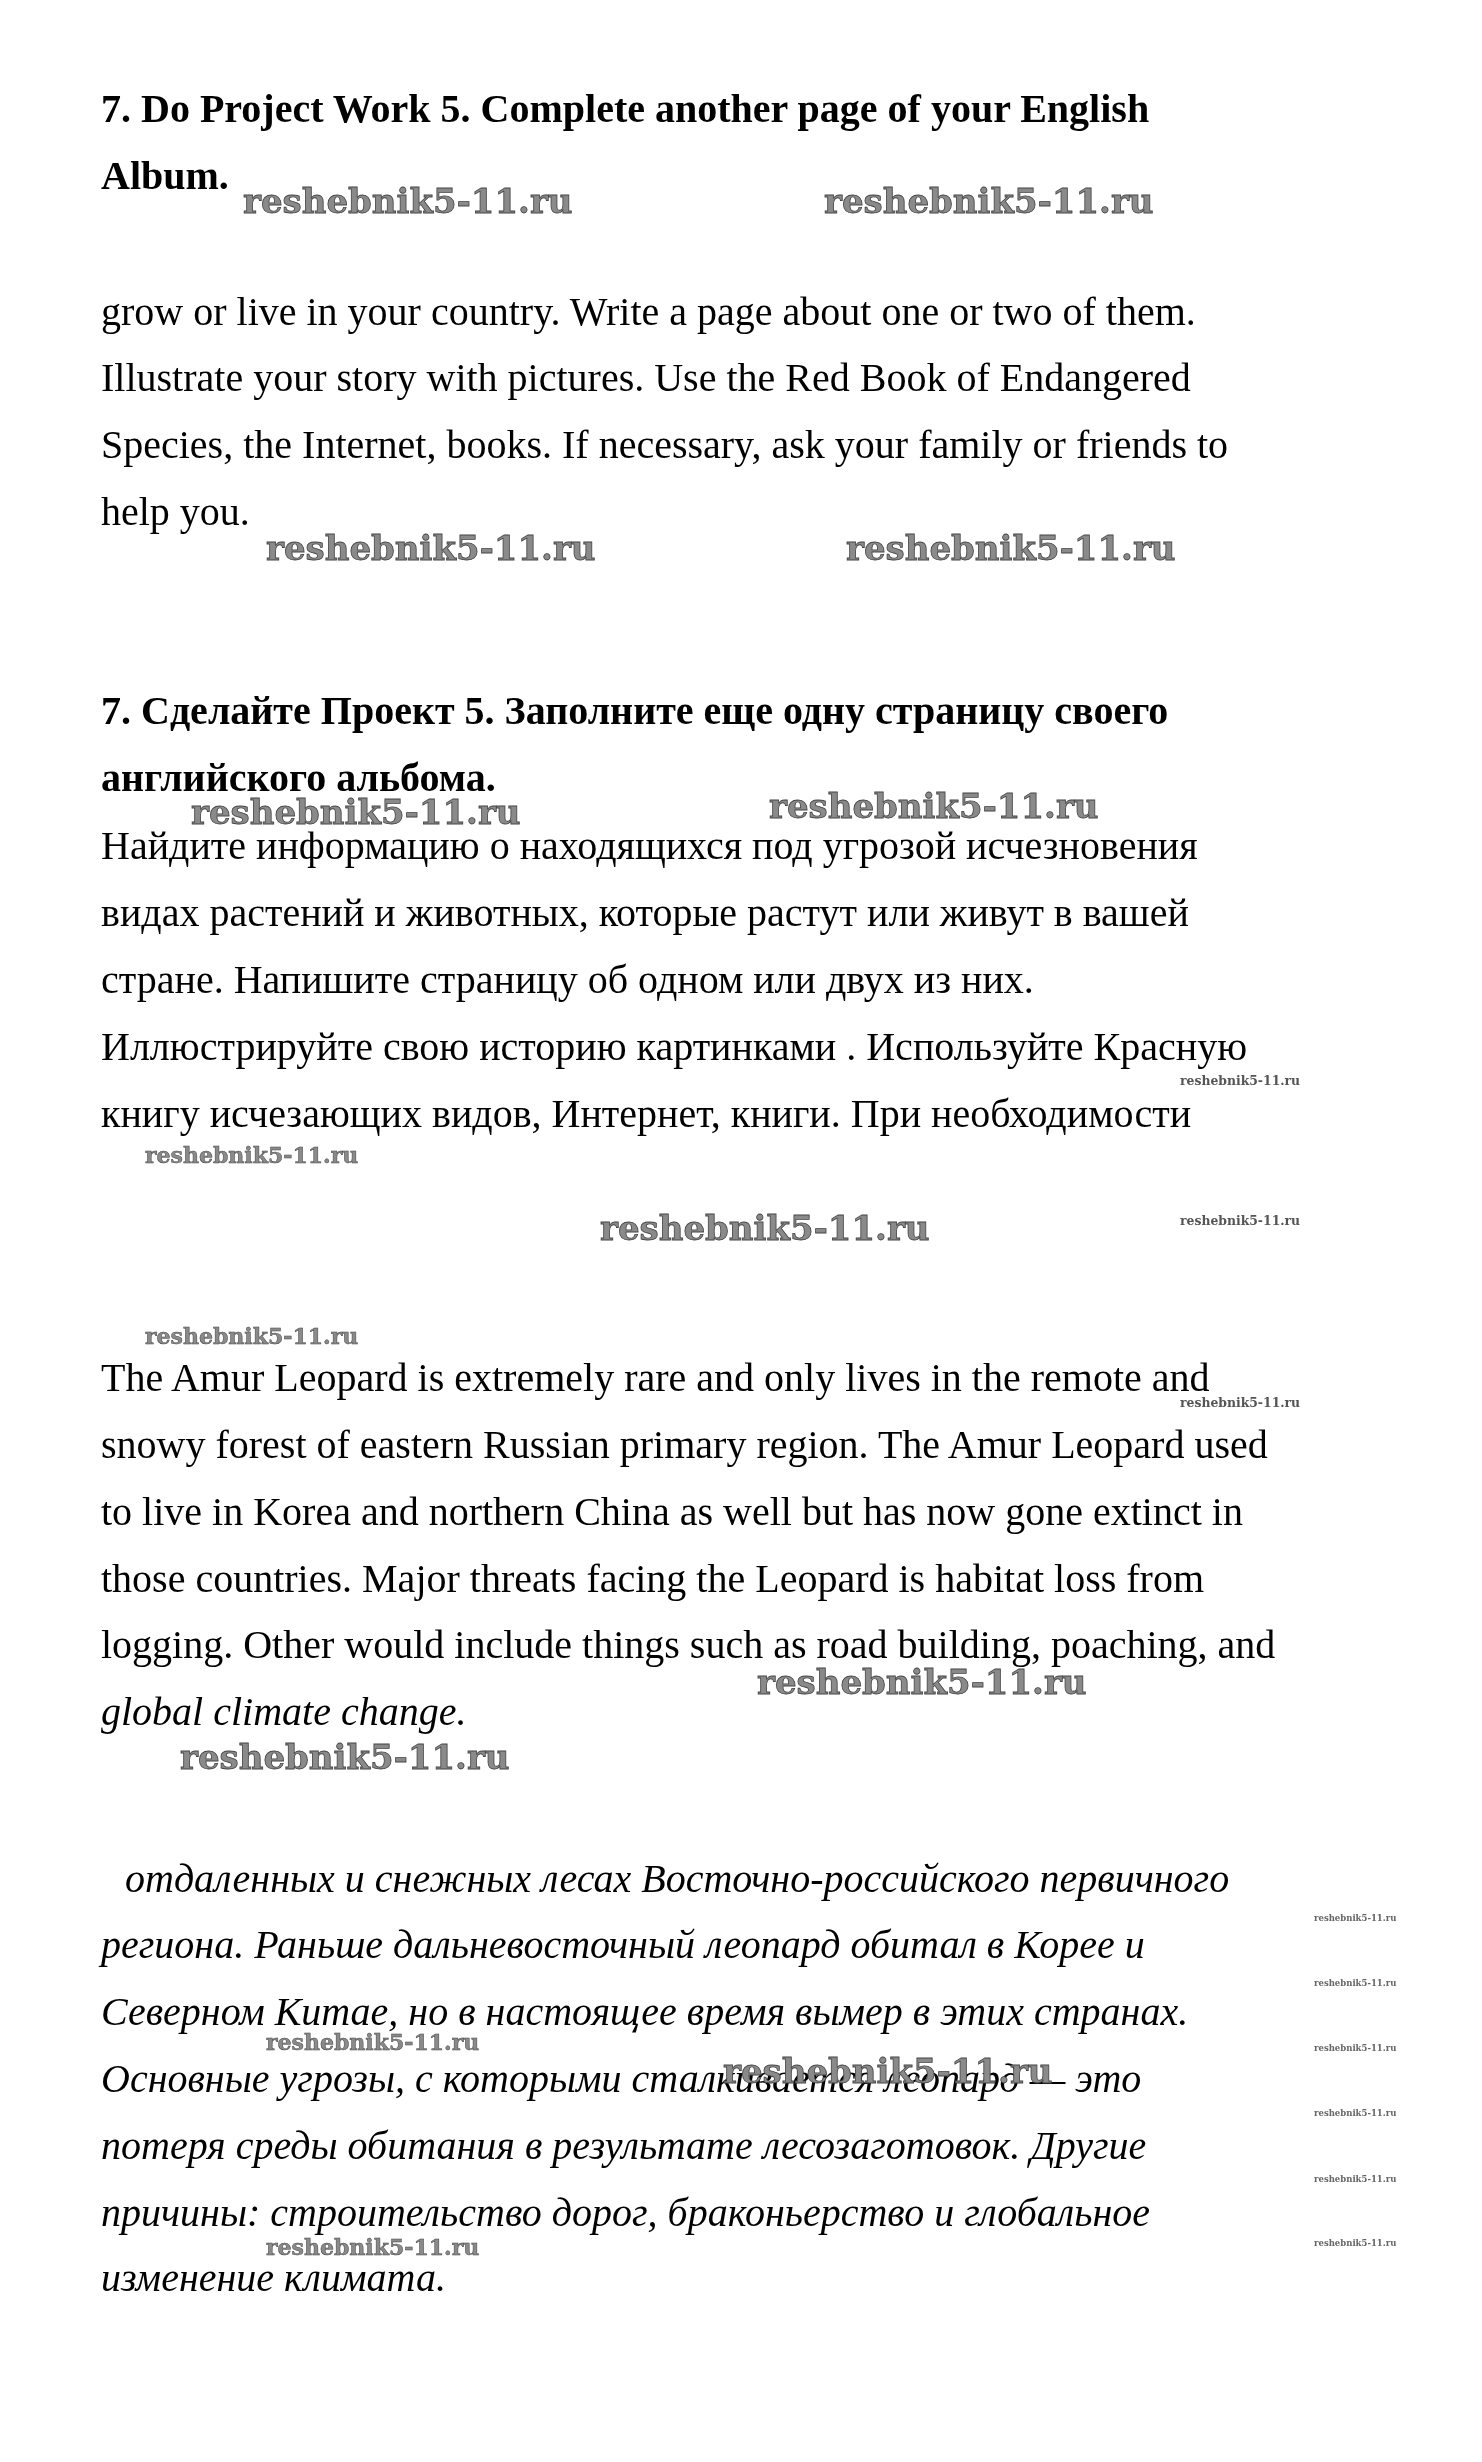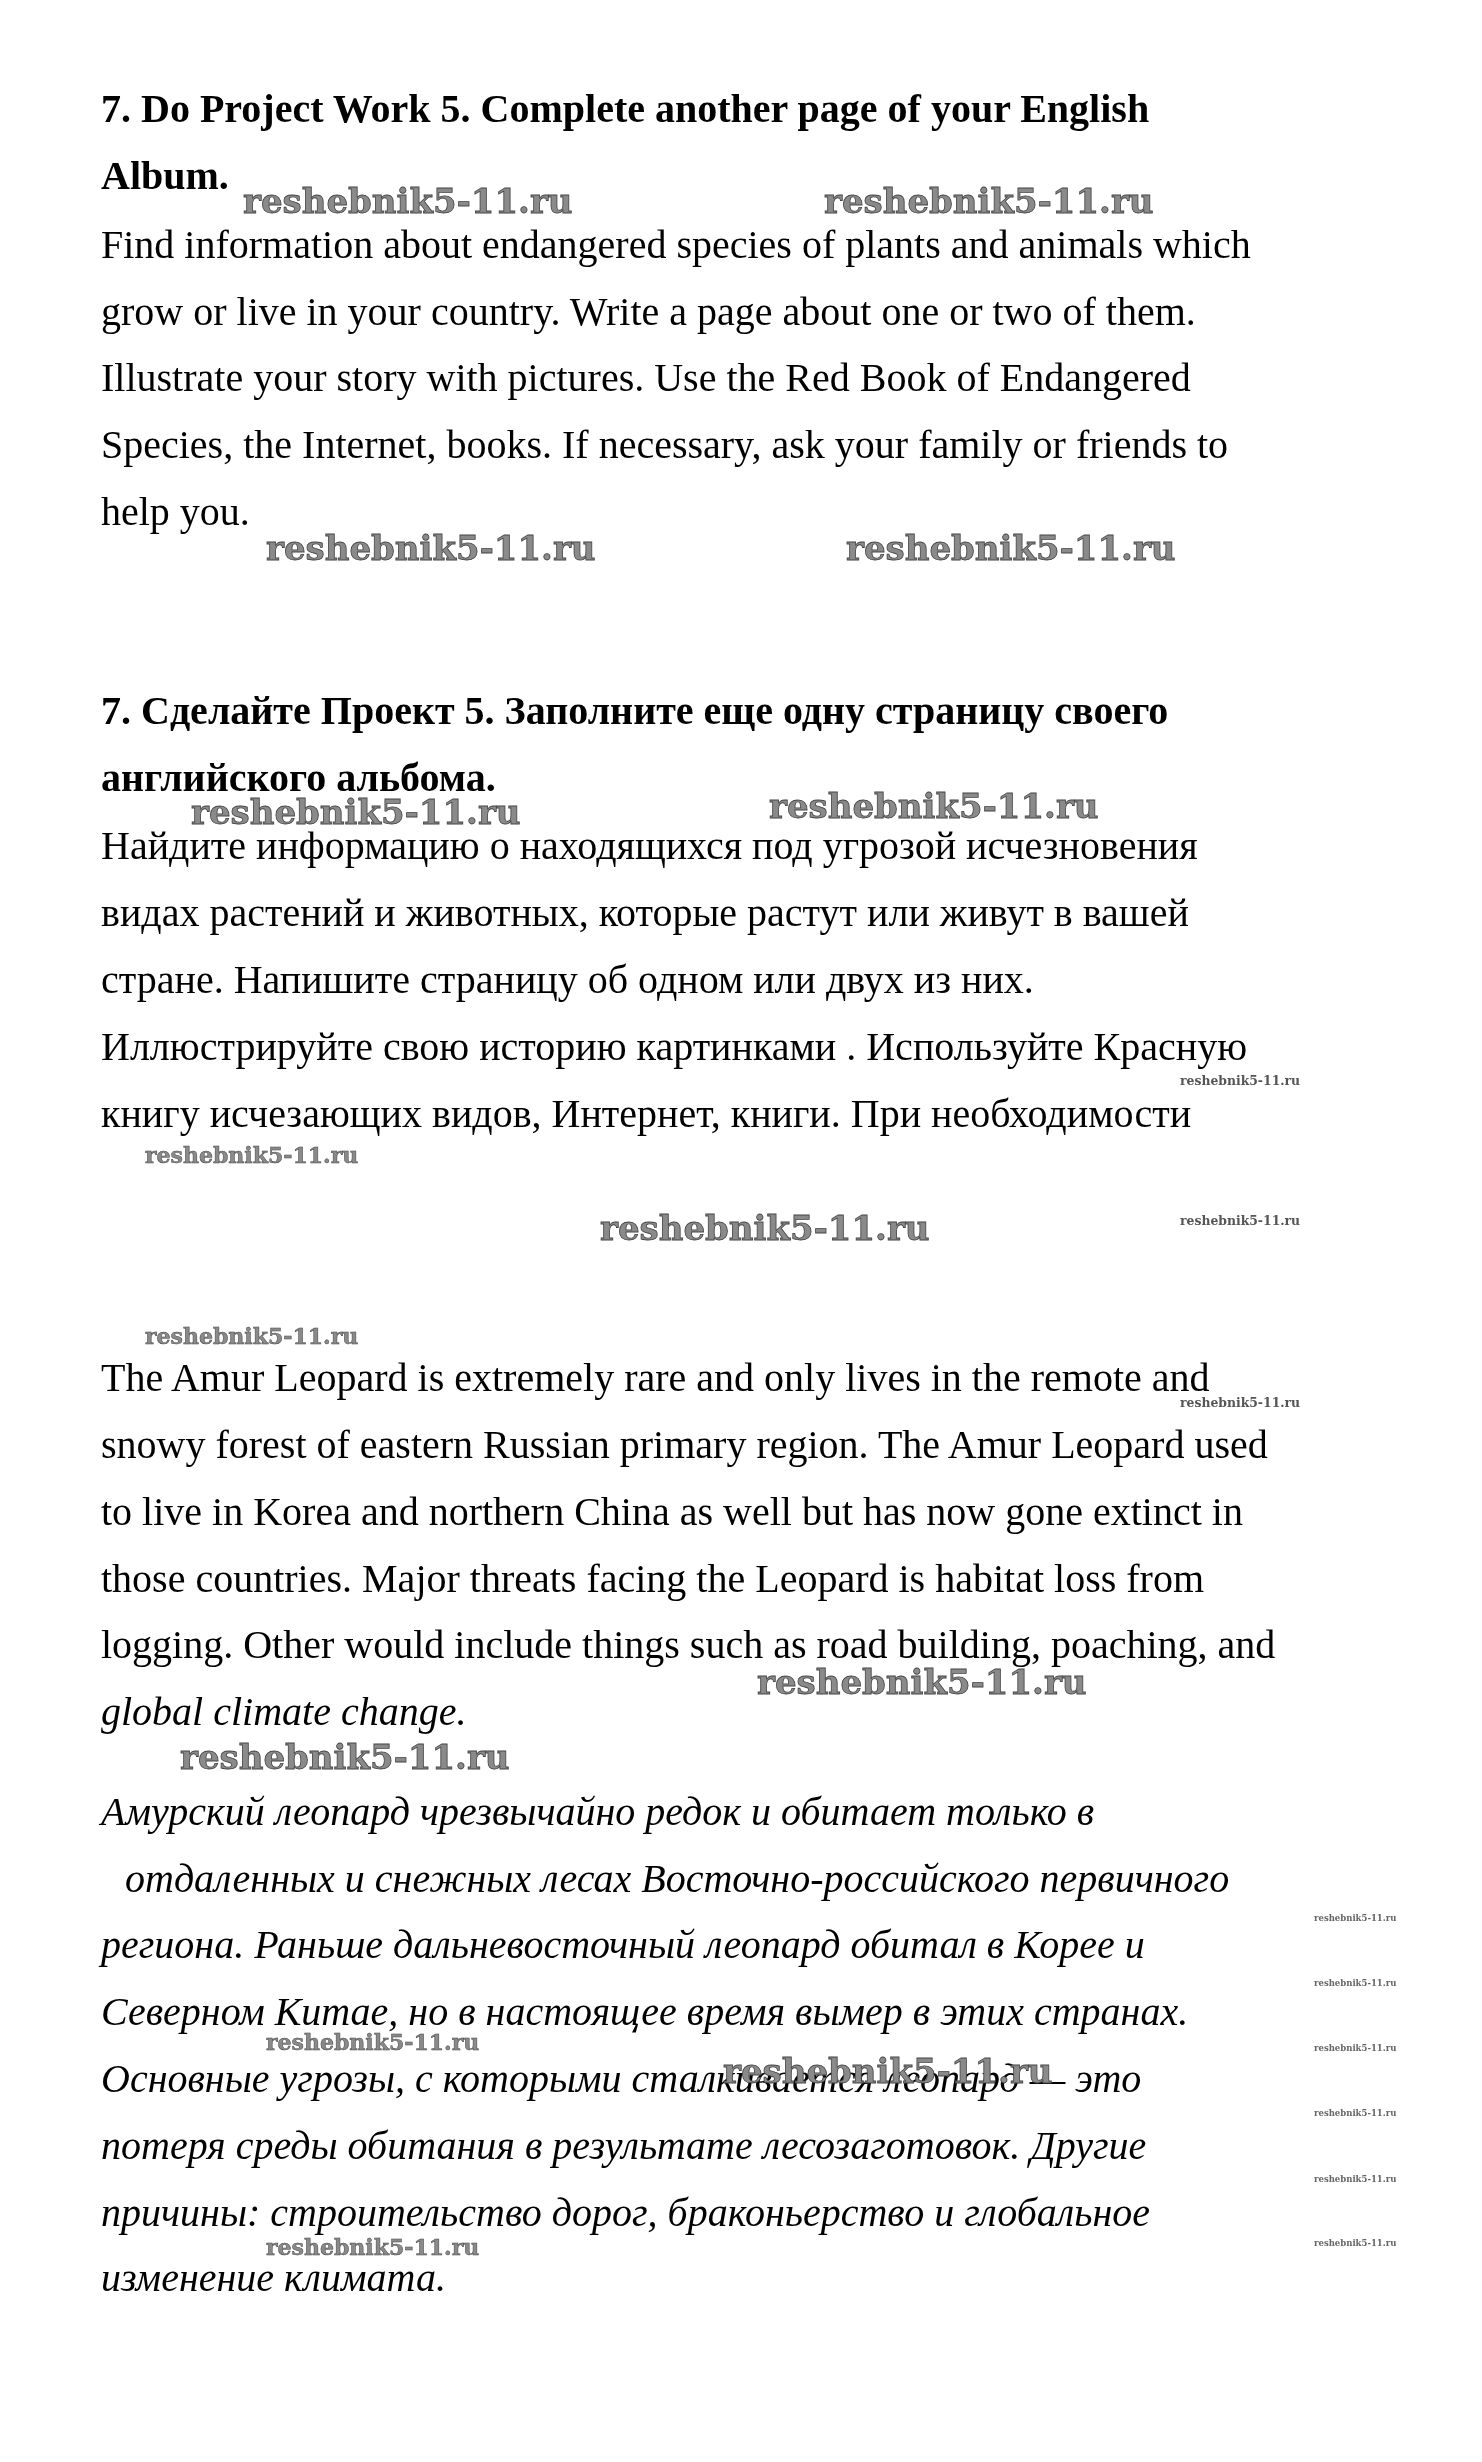--- a/index.html
+++ b/index.html
@@ -28,21 +28,20 @@
 <body>
 
 <div class="page">
 
   <div class="line bold" style="top:85px;">7. Do Project Work 5. Complete another page of your English</div>
   <div class="line bold" style="top:152px;">Album.</div>
 
   <div class="wm big" style="left:243px; top:182px;">reshebnik5-11.ru</div>
   <div class="wm big" style="left:824px; top:182px;">reshebnik5-11.ru</div>
 
-  <div class="line" style="top:221px;">Find information about endangered species of plants and animals which</div>
   <div class="line" style="top:288px;">grow or live in your country. Write a page about one or two of them.</div>
   <div class="line" style="top:354px;">Illustrate your story with pictures. Use the Red Book of Endangered</div>
   <div class="line" style="top:421px;text-align:center;">Species, the Internet, books. If necessary, ask your family or friends to</div>
   <div class="line" style="top:488px;">help you.</div>
 
   <div class="wm big" style="left:266px; top:529px;">reshebnik5-11.ru</div>
   <div class="wm big" style="left:846px; top:529px;">reshebnik5-11.ru</div>
 
   <div class="line bold" style="top:687px;">7. Сделайте Проект 5. Заполните еще одну страницу своего</div>
   <div class="line bold" style="top:754px;">английского альбома.</div>
@@ -67,21 +66,20 @@
   <div class="wm small" style="left:1180px; top:1396px;">reshebnik5-11.ru</div>
   <div class="line" style="top:1421px;">snowy forest of eastern Russian primary region. The Amur Leopard used</div>
   <div class="line" style="top:1488px;">to live in Korea and northern China as well but has now gone extinct in</div>
   <div class="line" style="top:1555px;">those countries. Major threats facing the Leopard is habitat loss from</div>
   <div class="line" style="top:1621px;">logging. Other would include things such as road building, poaching, and</div>
   <div class="wm big" style="left:757px; top:1663px;">reshebnik5-11.ru</div>
   <div class="line" style="top:1688px;font-style:italic;">global climate change.</div>
 
   <div class="wm big" style="left:180px; top:1738px;">reshebnik5-11.ru</div>
 
-  <div class="line italic" style="top:1788px;">Амурский леопард чрезвычайно редок и обитает только в</div>
   <div class="line italic" style="top:1855px;margin-left:24px;">отдаленных и снежных лесах Восточно-российского первичного</div>
   <div class="wm tiny" style="left:1314px; top:1914px;">reshebnik5-11.ru</div>
   <div class="line italic" style="top:1921px;">региона. Раньше дальневосточный леопард обитал в Корее и</div>
   <div class="wm tiny" style="left:1314px; top:1979px;">reshebnik5-11.ru</div>
   <div class="line italic" style="top:1988px;">Северном Китае, но в настоящее время вымер в этих странах.</div>
   <div class="wm mid" style="left:266px; top:2030px;">reshebnik5-11.ru</div>
   <div class="wm tiny" style="left:1314px; top:2044px;">reshebnik5-11.ru</div>
   <div class="line italic" style="top:2055px;">Основные угрозы, с которыми сталкивается леопард — это</div>
   <div class="wm big" style="left:723px; top:2052px;">reshebnik5-11.ru</div>
   <div class="wm tiny" style="left:1314px; top:2109px;">reshebnik5-11.ru</div>

